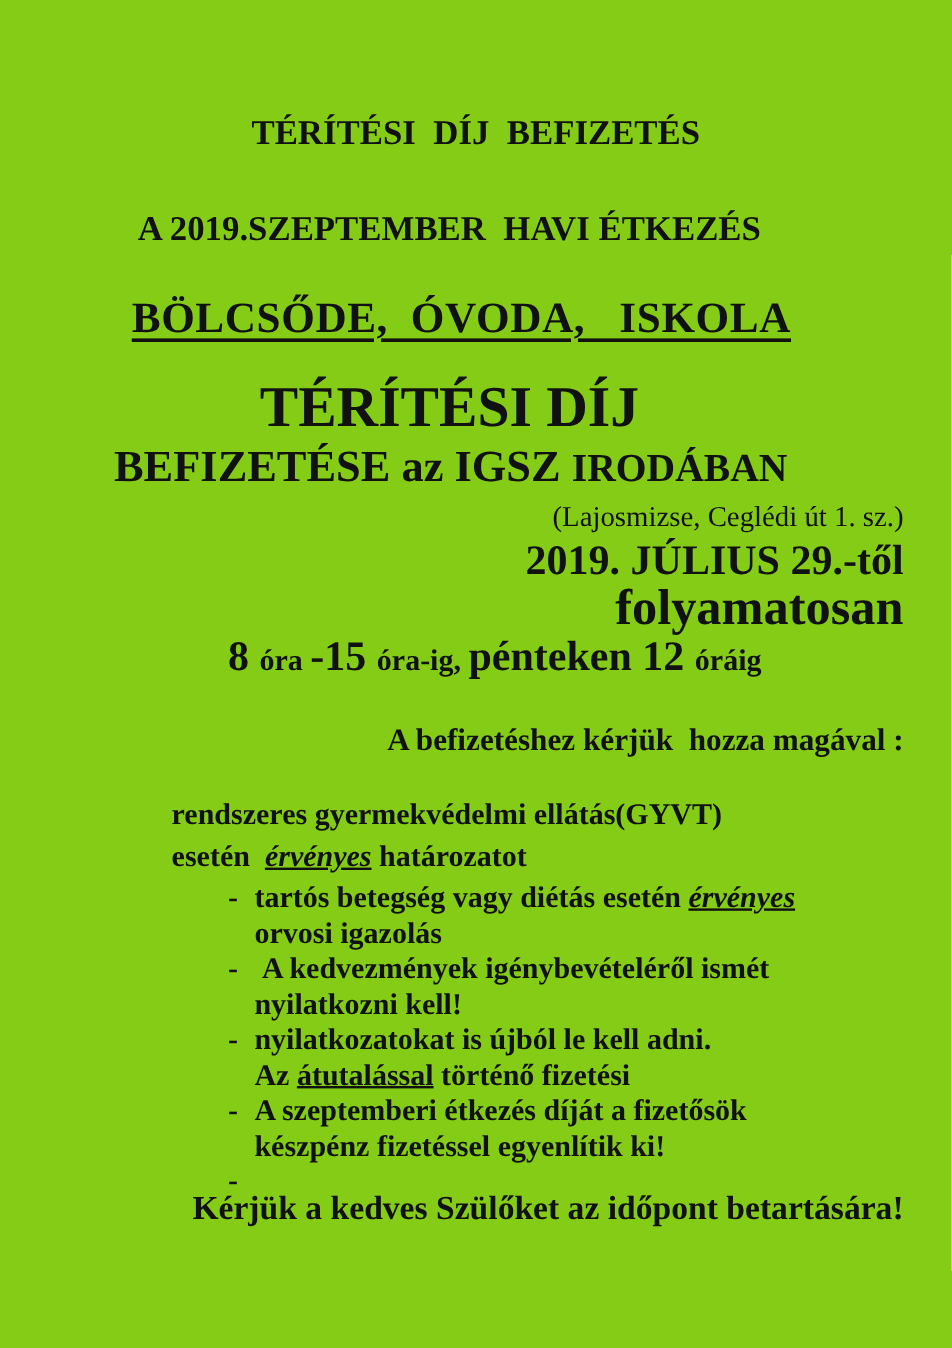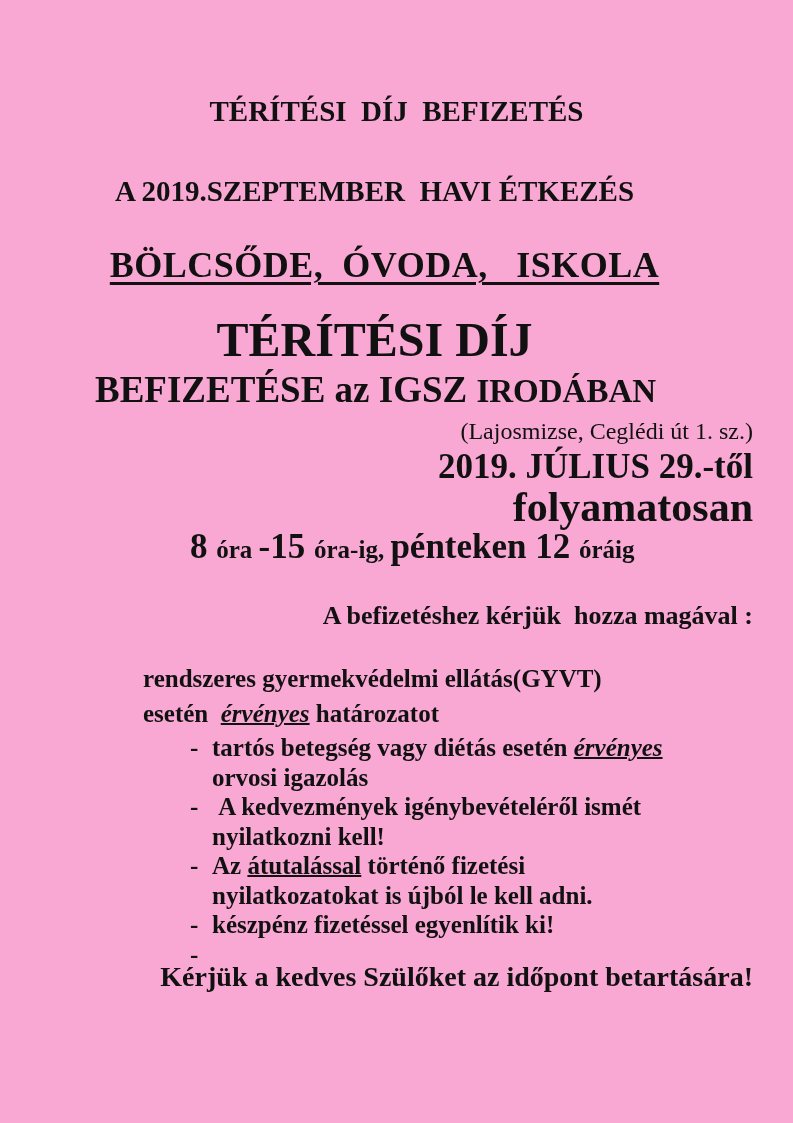--- a/index.html
+++ b/index.html
@@ -5,21 +5,21 @@
   * { margin: 0; padding: 0; box-sizing: border-box; }
   html, body { background: #ffffff; }
   body {
     width: 793px; height: 1123px;
     font-family: "Liberation Serif", "DejaVu Serif", serif;
     color: #111111;
     overflow: hidden;
   }
   .page {
     width: 793px; height: 1123px;
-    background: #f9a8d4;
+    background: #84cc16;
     padding-top: 94px;
   }
   .txt { white-space: pre-wrap; text-align: right; }
 
   
   .h1 {
     font-weight: bold; font-size: 29px; line-height: 34px;
     text-align: center; white-space: pre-wrap;
   }
   .h2 {
@@ -110,27 +110,28 @@
       <li>
         <span class="dash">-</span>
         <div class="blines">
           <div> A kedvezmények igénybevételéről ismét</div>
           <div>nyilatkozni kell!</div>
         </div>
       </li>
       <li>
         <span class="dash">-</span>
         <div class="blines">
+          <div>nyilatkozatokat is újból le kell adni.</div>
           <div><span class="txt">Az </span><span class="und txt">átutalással</span><span class="txt"> történő fizetési</span></div>
-          <div>nyilatkozatokat is újból le kell adni.</div>
         </div>
       </li>
       <li>
         <span class="dash">-</span>
         <div class="blines">
+          <div>A szeptemberi étkezés díját a fizetősök</div>
           <div>készpénz fizetéssel egyenlítik ki!</div>
         </div>
       </li>
       <li>
         <span class="dash">-</span>
         <div class="blines">
           <div></div>
         </div>
       </li>
     </ul>

